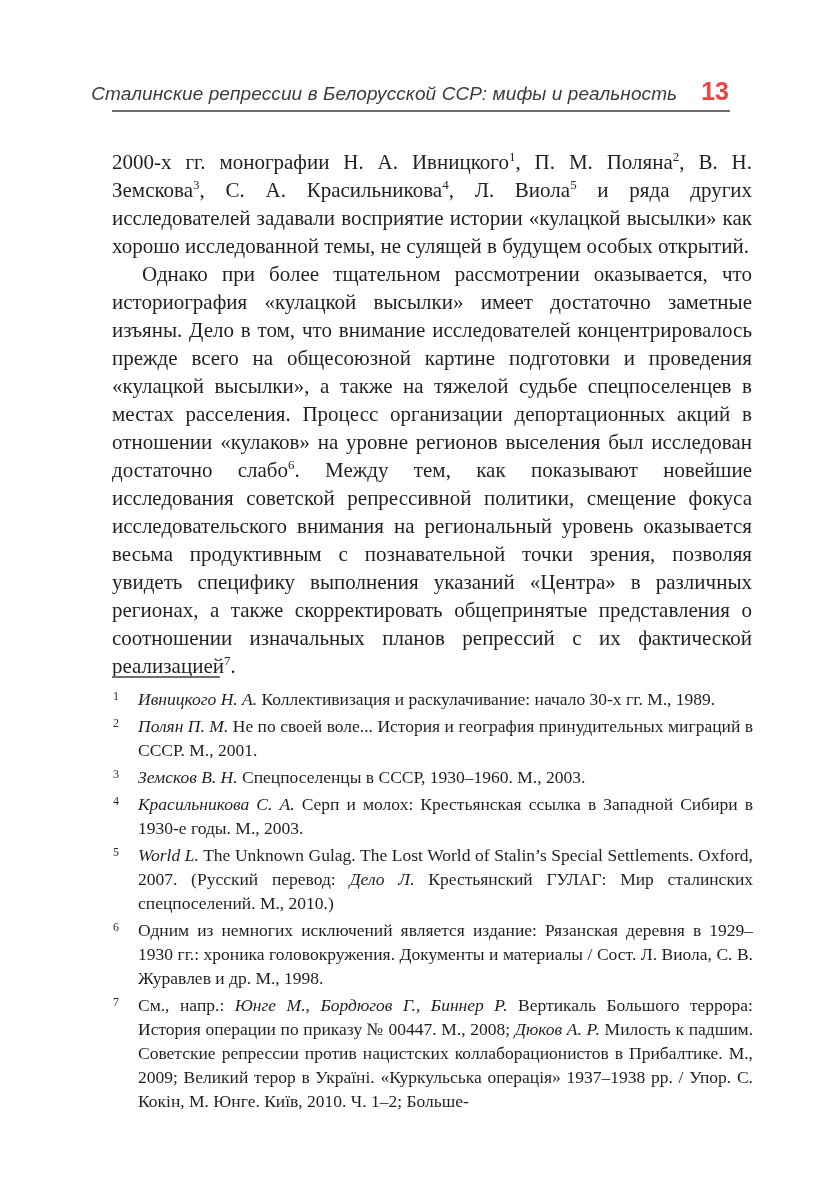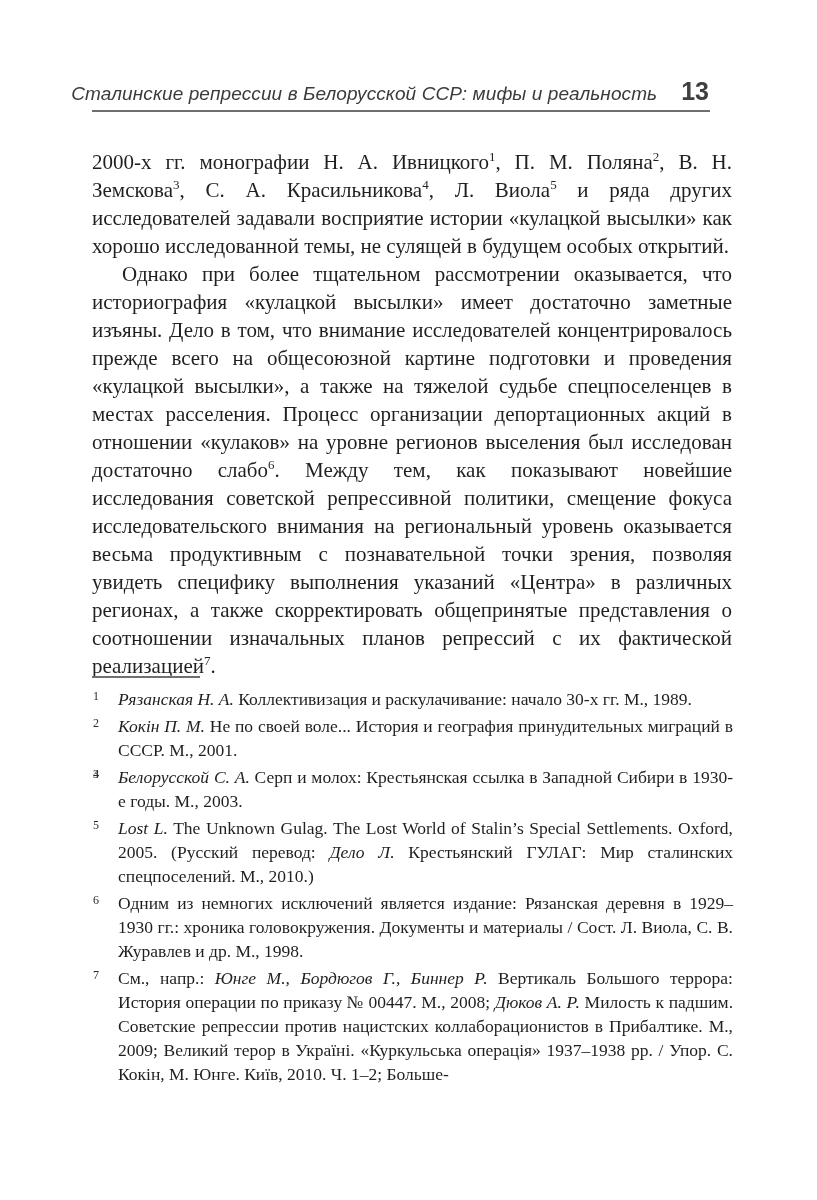--- a/index.html
+++ b/index.html
@@ -8,20 +8,21 @@
     background: #ffffff;
   }
   .page {
     position: relative;
     width: 789px;
     height: 1200px;
     background: #ffffff;
     color: #1f1f1f;
     font-family: "Liberation Serif", "DejaVu Serif", serif;
     overflow: hidden;
+    margin-left: 20px;
   }
 
   
   .running-header {
     position: absolute;
     top: 82px;
     left: 92px;
     right: 80px;
     display: flex;
     justify-content: flex-end;
@@ -33,21 +34,21 @@
     font-family: "Liberation Sans", "DejaVu Sans", sans-serif;
     font-style: italic;
     font-size: 19px;
     color: #3b3b3b;
     letter-spacing: 0.1px;
   }
   .rh-page {
     font-family: "Liberation Sans", "DejaVu Sans", sans-serif;
     font-weight: 700;
     font-size: 25px;
-    color: #404040;
+    color: #ef4444;
     line-height: 19px;
   }
   .header-rule {
     position: absolute;
     top: 110px;
     left: 92px;
     right: 79px;
     height: 2px;
     background: #6f6f6f;
   }
@@ -119,22 +120,22 @@
   <div class="header-rule"></div>
 
   <main class="body-text" id="body-text">
       <p class="para"><span>2000-х гг. монографии Н. А. Ивницкого</span><sup class="fn-ref">1</sup><span>, П. М. Поляна</span><sup class="fn-ref">2</sup><span>, В. Н. Земскова</span><sup class="fn-ref">3</sup><span>, С. А. Красильникова</span><sup class="fn-ref">4</sup><span>, Л. Виола</span><sup class="fn-ref">5</sup><span> и ряда других исследователей задавали восприятие истории «кулацкой высылки» как хорошо исследованной темы, не сулящей в будущем особых открытий.</span></p>
       <p class="para indent"><span>Однако при более тщательном рассмотрении оказывается, что историография «кулацкой высылки» имеет достаточно заметные изъяны. Дело в том, что внимание исследователей концентрировалось прежде всего на общесоюзной картине подготовки и проведения «кулацкой высылки», а также на тяжелой судьбе спецпоселенцев в местах расселения. Процесс организации депортационных акций в отношении «кулаков» на уровне регионов выселения был исследован достаточно слабо</span><sup class="fn-ref">6</sup><span>. Между тем, как показывают новейшие исследования советской репрессивной политики, смещение фокуса исследовательского внимания на региональный уровень оказывается весьма продуктивным с познавательной точки зрения, позволяя увидеть специфику выполнения указаний «Центра» в различных регионах, а также скорректировать общепринятые представления о соотношении изначальных планов репрессий с их фактической реализацией</span><sup class="fn-ref">7</sup><span>.</span></p>
     </main>
 
   <div class="fn-rule"></div>
 
   <section class="footnotes" id="footnotes">
-      <div class="footnote"><span class="fn-marker">1</span><span class="fn-text"><i>Рязанская Н. А.</i><span> Коллективизация и раскулачивание: начало 30-х гг. М., 1989.</span></span></div>
-      <div class="footnote"><span class="fn-marker">2</span><span class="fn-text"><i>Кокін П. М.</i><span> Не по своей воле... История и география принудительных миграций в СССР. М., 2001.</span></span></div>
-      <div class="footnote"><span class="fn-marker">3</span></div>
-      <div class="footnote"><span class="fn-marker">4</span><span class="fn-text"><i>Белорусской С. А.</i><span> Серп и молох: Крестьянская ссылка в Западной Сибири в 1930-е годы. М., 2003.</span></span></div>
-      <div class="footnote"><span class="fn-marker">5</span><span class="fn-text"><i>Lost L.</i><span> The Unknown Gulag. The Lost World of Stalin’s Special Settlements. Oxford, 2005. (Русский перевод: </span><i>Дело Л.</i><span> Крестьянский ГУЛАГ: Мир сталинских спецпоселений. М., 2010.)</span></span></div>
+      <div class="footnote"><span class="fn-marker">1</span><span class="fn-text"><i>Ивницкого Н. А.</i><span> Коллективизация и раскулачивание: начало 30-х гг. М., 1989.</span></span></div>
+      <div class="footnote"><span class="fn-marker">2</span><span class="fn-text"><i>Полян П. М.</i><span> Не по своей воле... История и география принудительных миграций в СССР. М., 2001.</span></span></div>
+      <div class="footnote"><span class="fn-marker">3</span><span class="fn-text"><i>Земсков В. Н.</i><span> Спецпоселенцы в СССР, 1930–1960. М., 2003.</span></span></div>
+      <div class="footnote"><span class="fn-marker">4</span><span class="fn-text"><i>Красильникова С. А.</i><span> Серп и молох: Крестьянская ссылка в Западной Сибири в 1930-е годы. М., 2003.</span></span></div>
+      <div class="footnote"><span class="fn-marker">5</span><span class="fn-text"><i>World L.</i><span> The Unknown Gulag. The Lost World of Stalin’s Special Settlements. Oxford, 2007. (Русский перевод: </span><i>Дело Л.</i><span> Крестьянский ГУЛАГ: Мир сталинских спецпоселений. М., 2010.)</span></span></div>
       <div class="footnote"><span class="fn-marker">6</span><span class="fn-text"><span>Одним из немногих исключений является издание: Рязанская деревня в 1929–1930 гг.: хроника головокружения. Документы и материалы / Сост. Л. Виола, С. В. Журавлев и др. М., 1998.</span></span></div>
       <div class="footnote"><span class="fn-marker">7</span><span class="fn-text"><span>См., напр.: </span><i>Юнге М., Бордюгов Г., Биннер Р.</i><span> Вертикаль Большого террора: История операции по приказу № 00447. М., 2008; </span><i>Дюков А. Р.</i><span> Милость к падшим. Советские репрессии против нацистских коллаборационистов в Прибалтике. М., 2009; Великий терор в Україні. «Куркульська операція» 1937–1938 рр. / Упор. С. Кокін, М. Юнге. Київ, 2010. Ч. 1–2; Больше-</span></span></div>
     </section>
 
 </div>
 
 </body></html>

